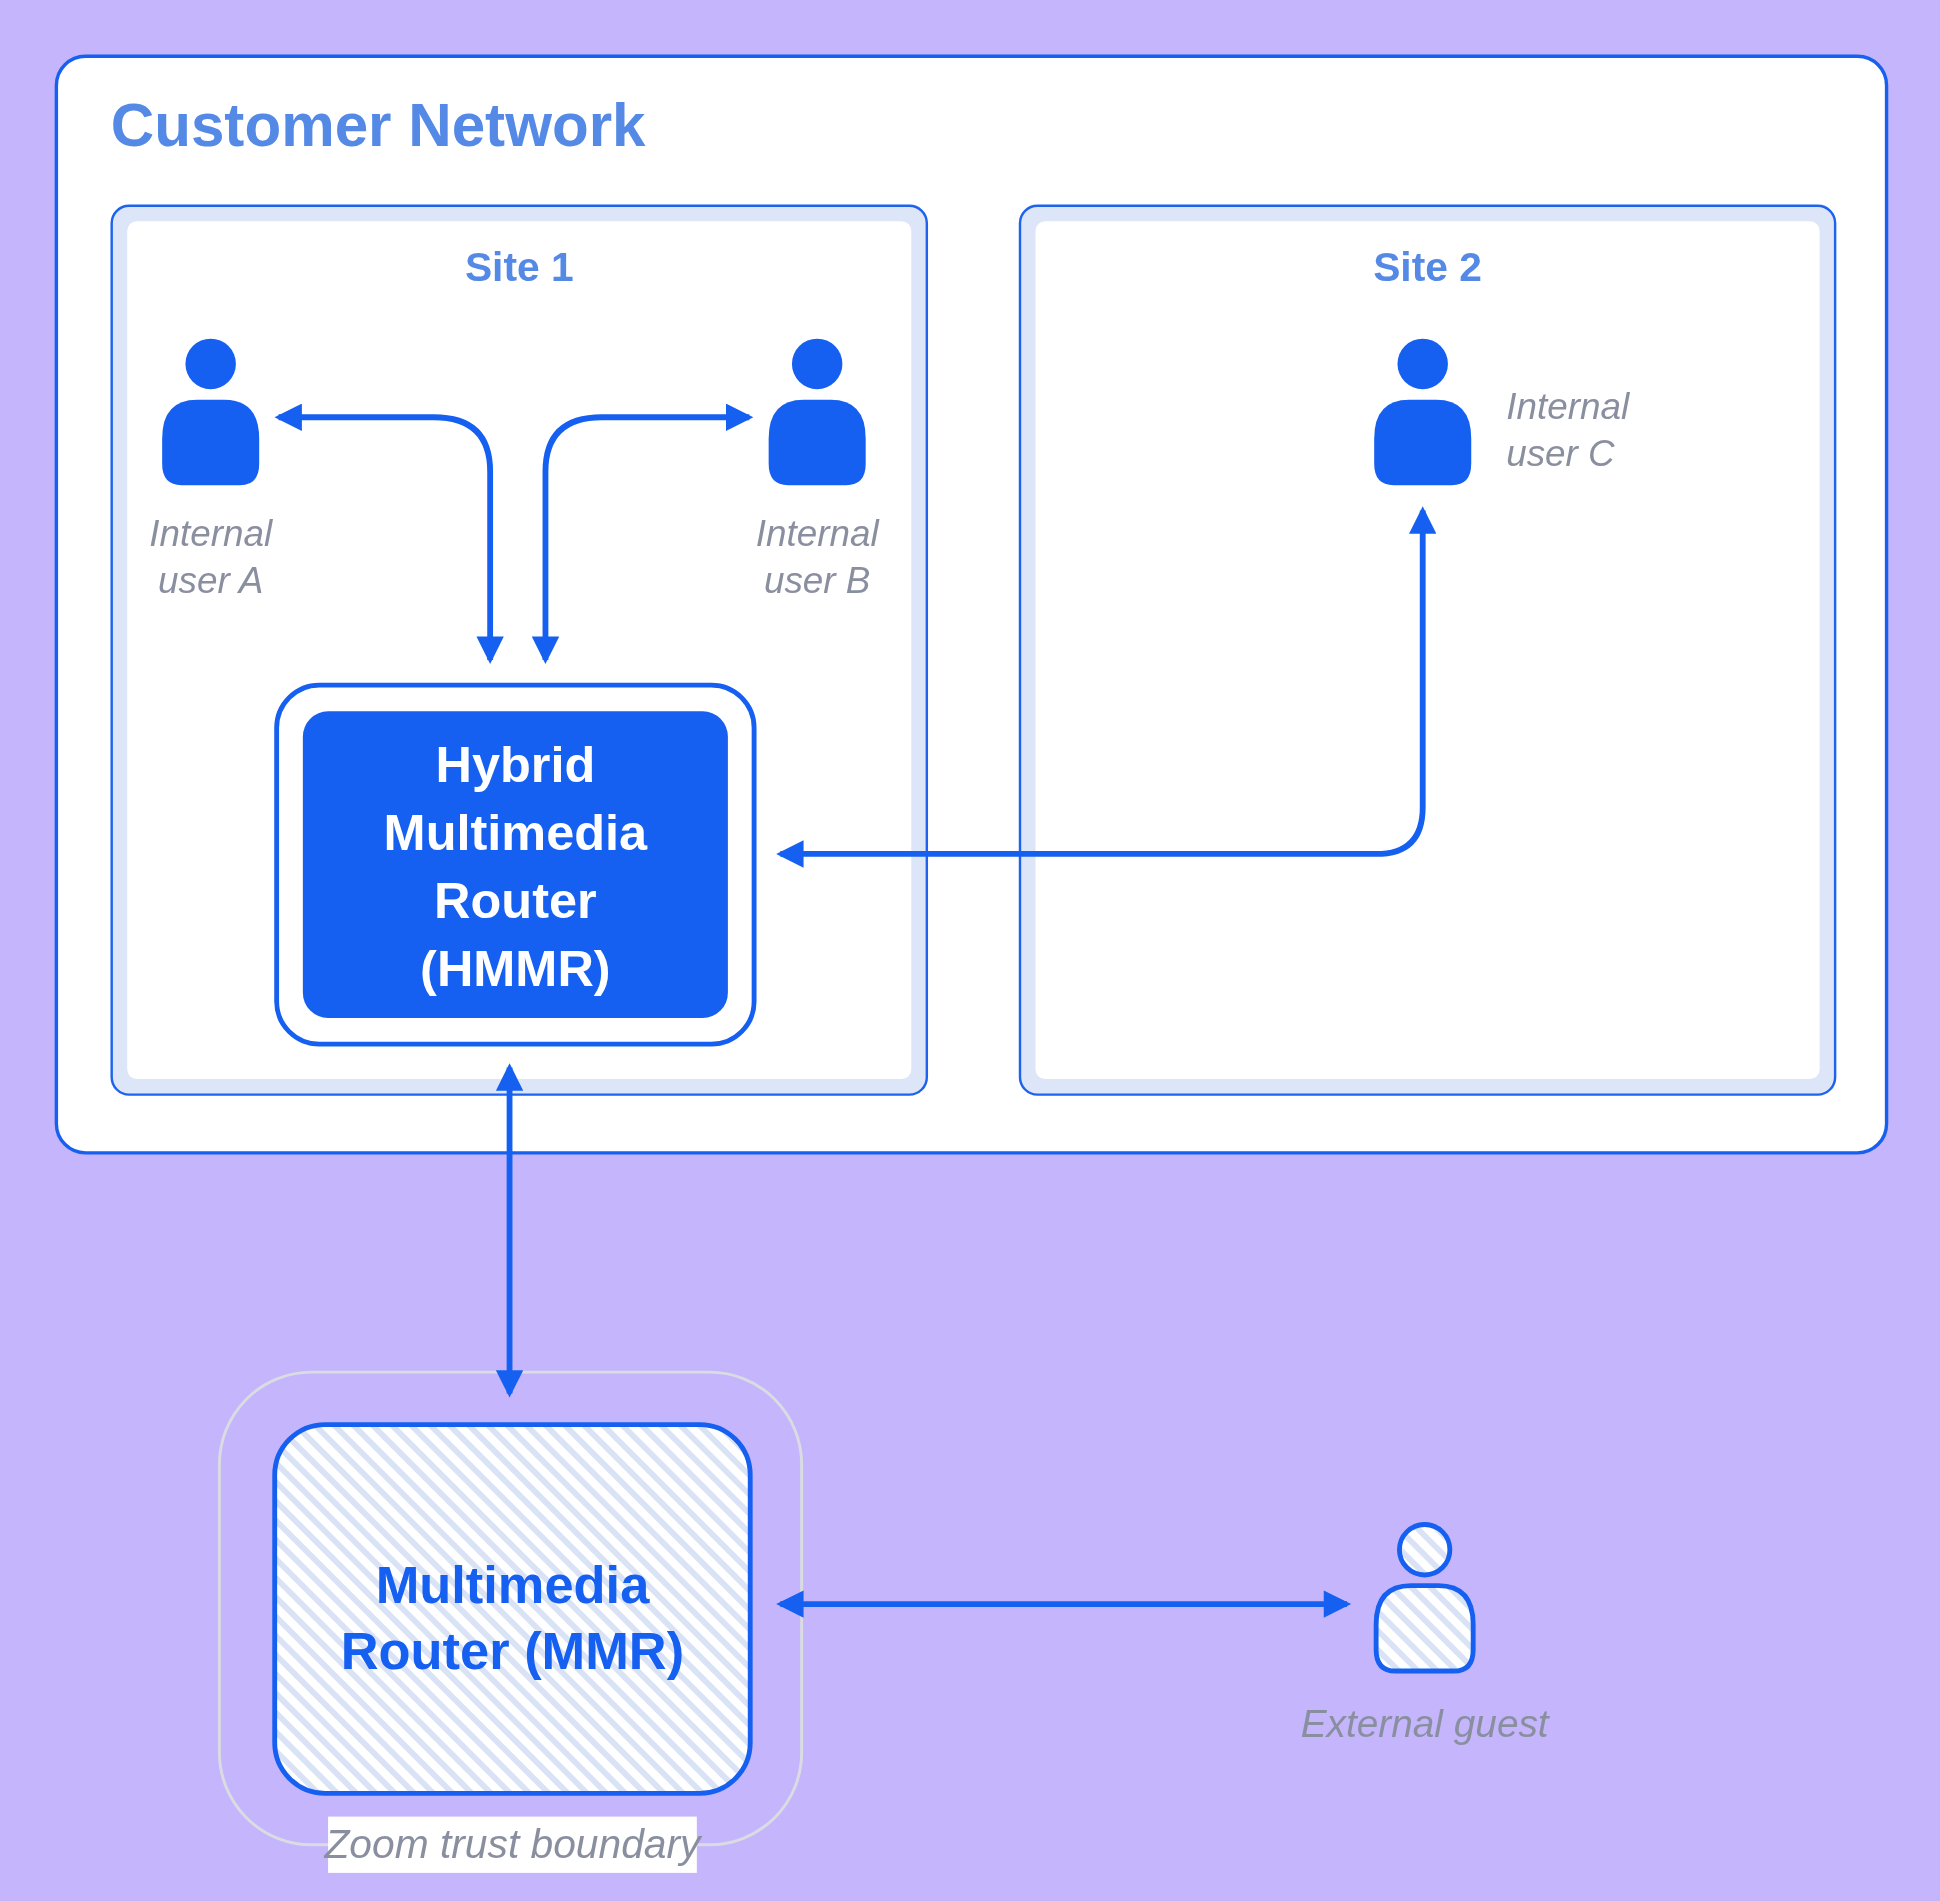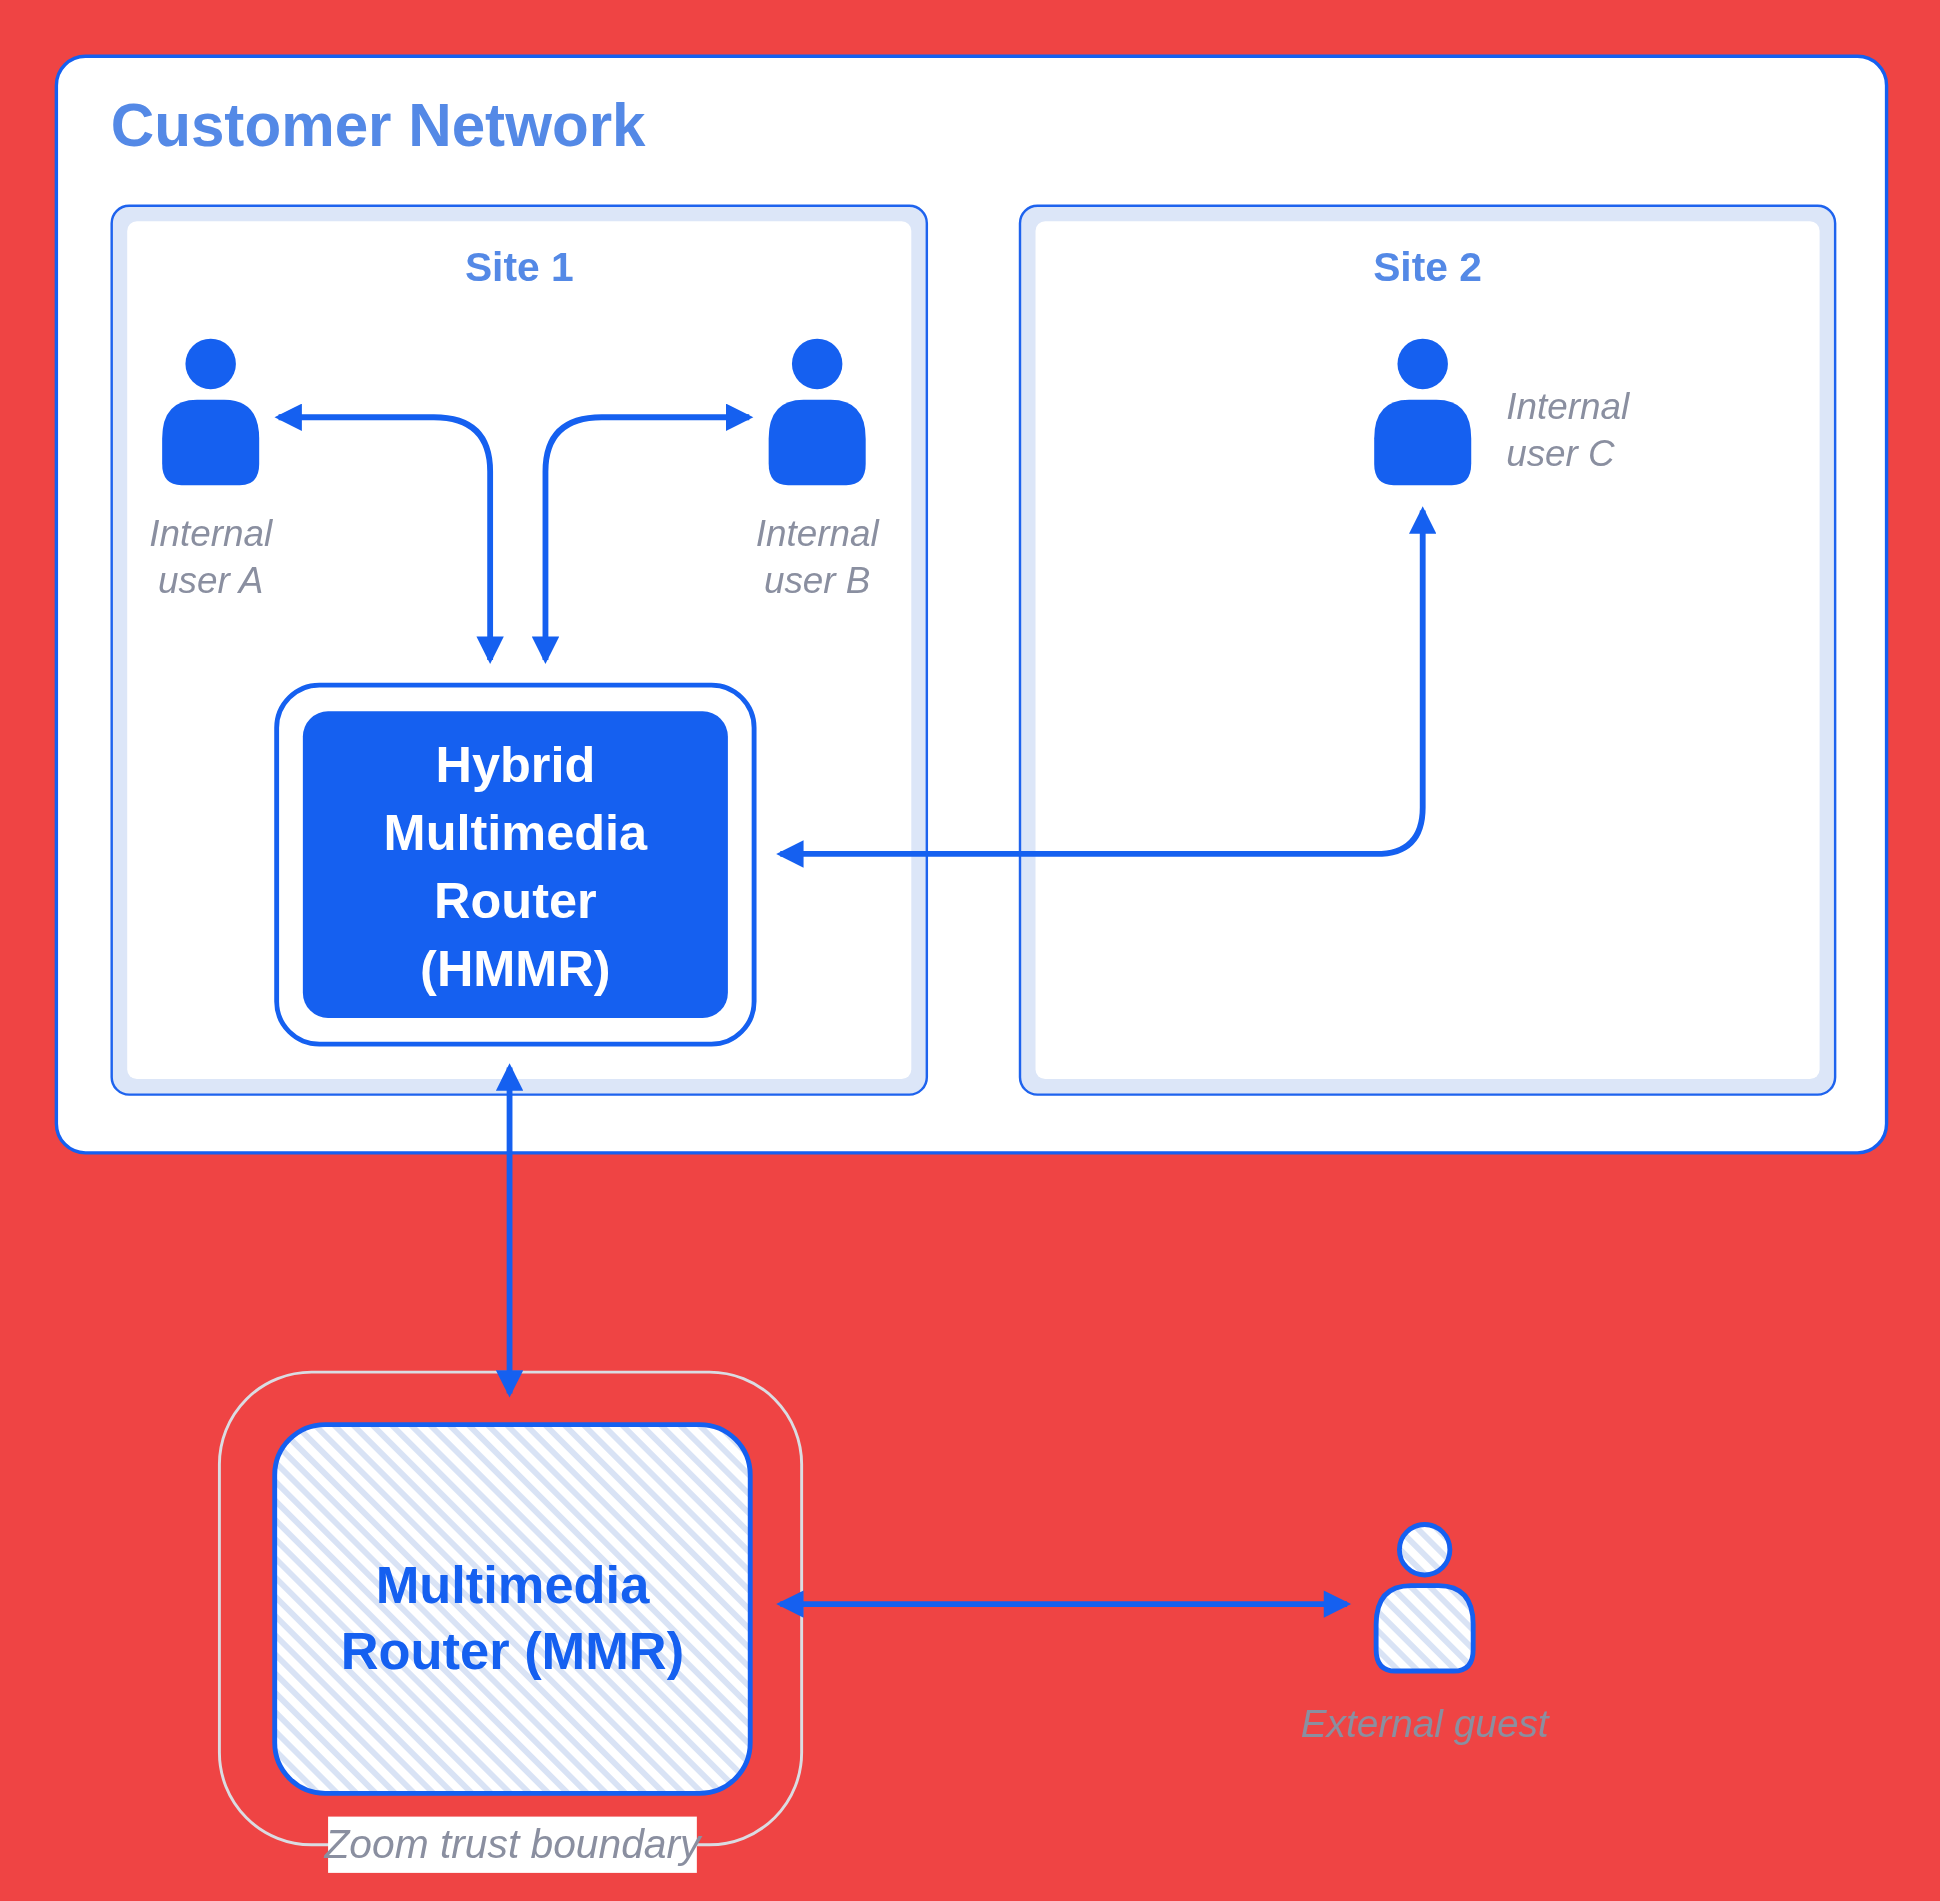--- a/index.html
+++ b/index.html
@@ -3,21 +3,21 @@
 <meta charset="utf-8">
 <style>
   html, body {
     margin: 0;
     padding: 0;
     background: #ffffff;
   }
   .diagram-wrap {
     width: 1941px;
     height: 1902px;
-    background: #ef4444;
+    background: #c4b5fd;
   }
   svg {
     display: block;
     width: 1941px;
     height: 1902px;
     font-family: "Liberation Sans", sans-serif;
   }
   .title-text {
     font-size: 62px;
     font-weight: bold;

